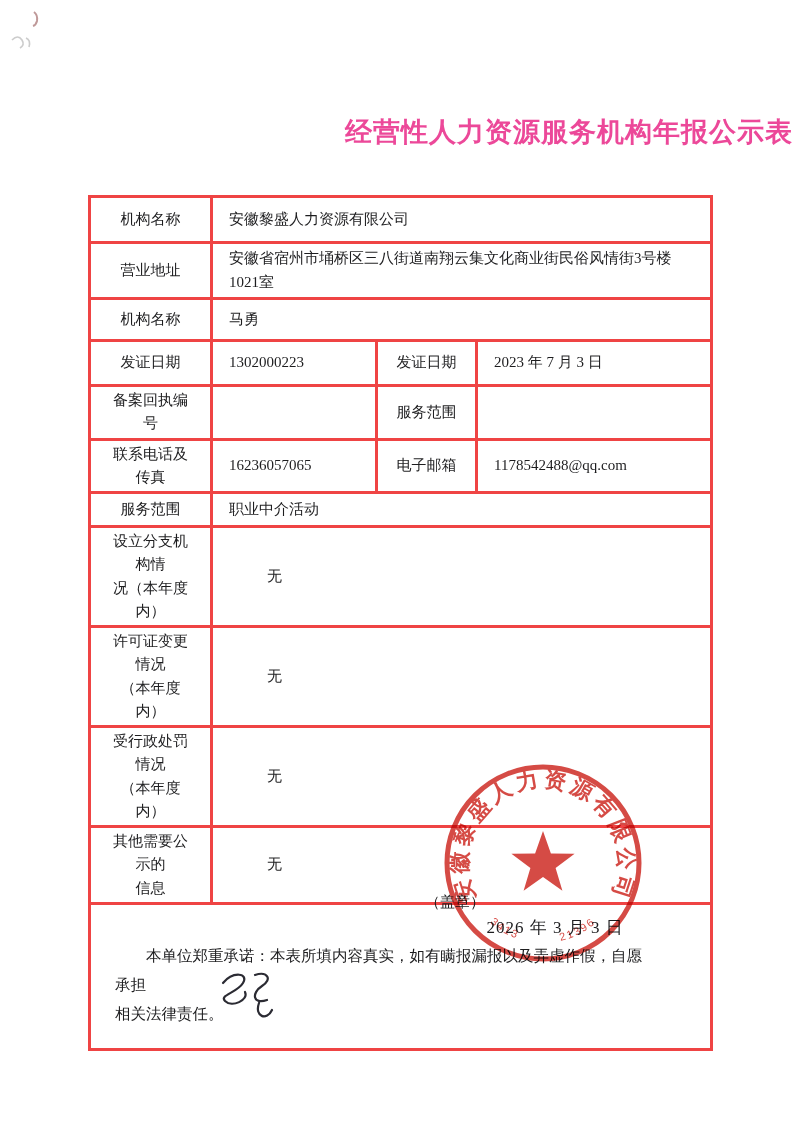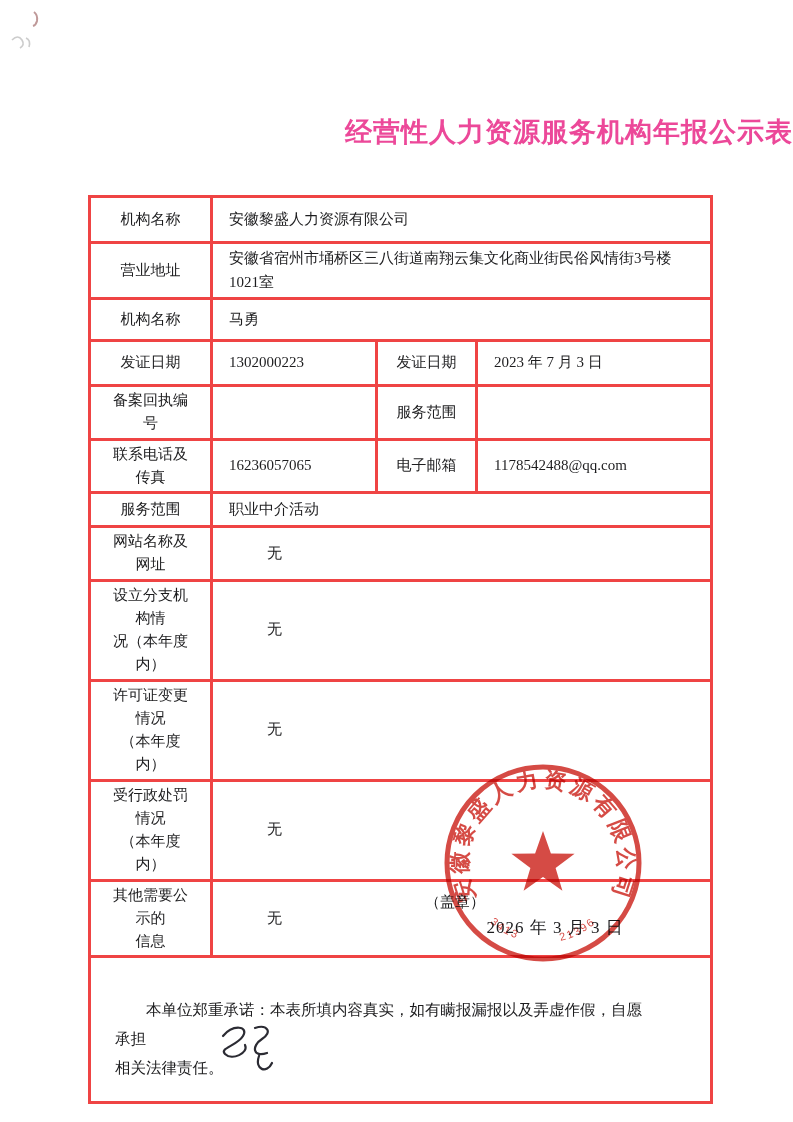--- a/index.html
+++ b/index.html
@@ -112,24 +112,20 @@
       <tr class="r6">
         <td class="lbl">联系电话及传真</td>
         <td class="val">16236057065</td>
         <td class="lbl">电子邮箱</td>
         <td class="val">1178542488@qq.com</td>
       </tr>
       <tr class="r7">
         <td class="lbl">服务范围</td>
         <td class="val" colspan="3">职业中介活动</td>
       </tr>
-      <tr class="r8">
-        <td class="lbl">网站名称及网址</td>
-        <td class="val indent" colspan="3">无</td>
-      </tr>
       <tr class="r9">
         <td class="lbl">设立分支机构情
 况（本年度内）</td>
         <td class="val indent" colspan="3">无</td>
       </tr>
       <tr class="r10">
         <td class="lbl">许可证变更情况
 （本年度内）</td>
         <td class="val indent" colspan="3">无</td>
       </tr>

